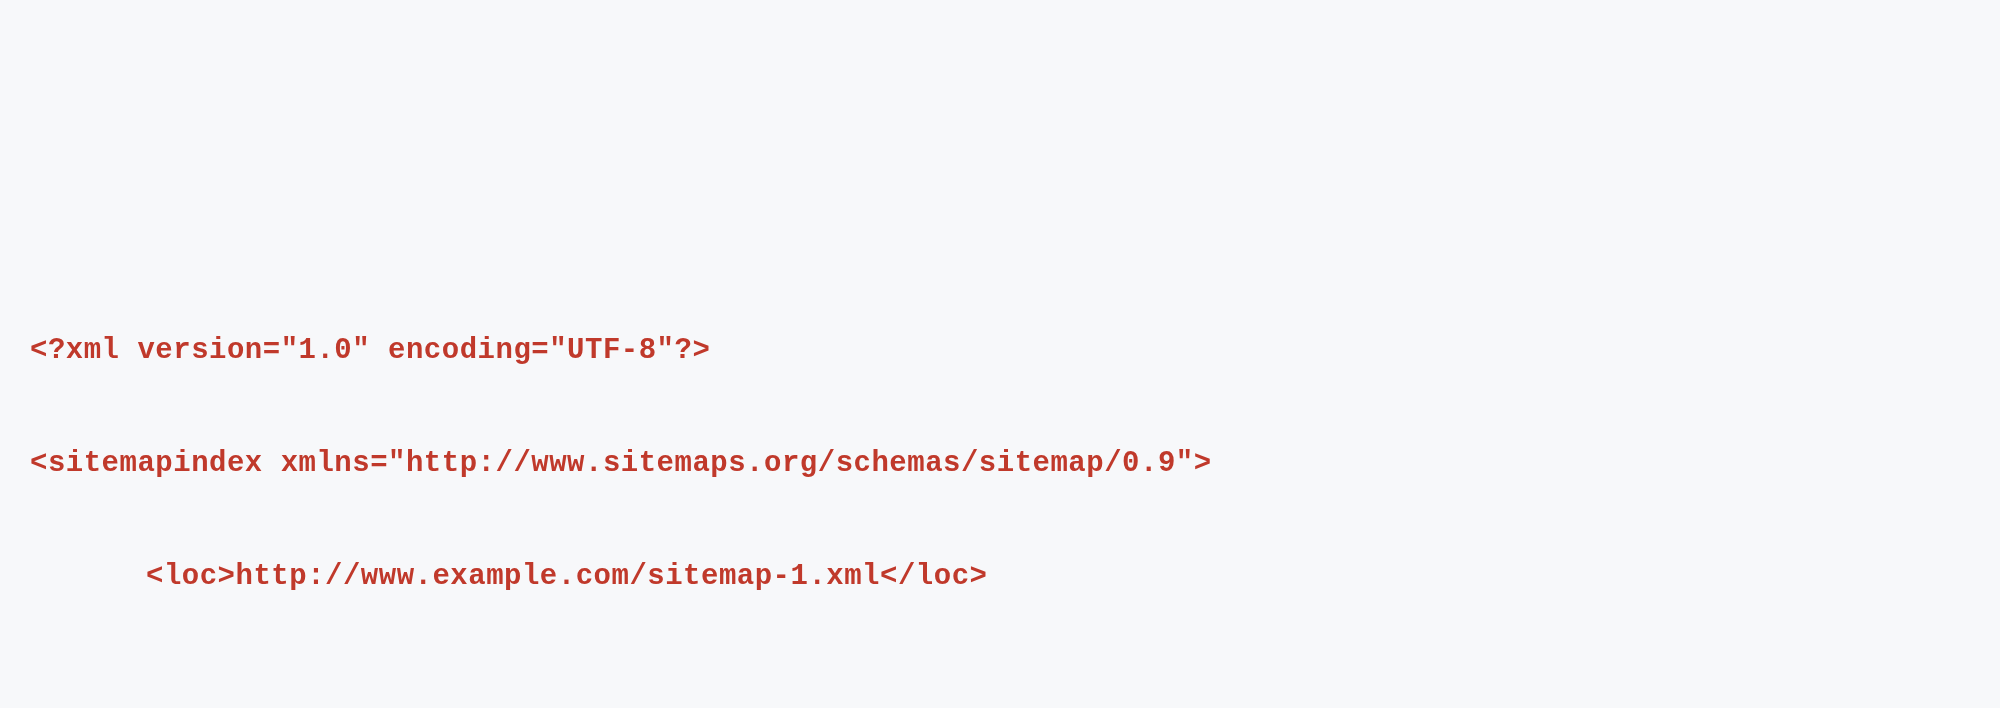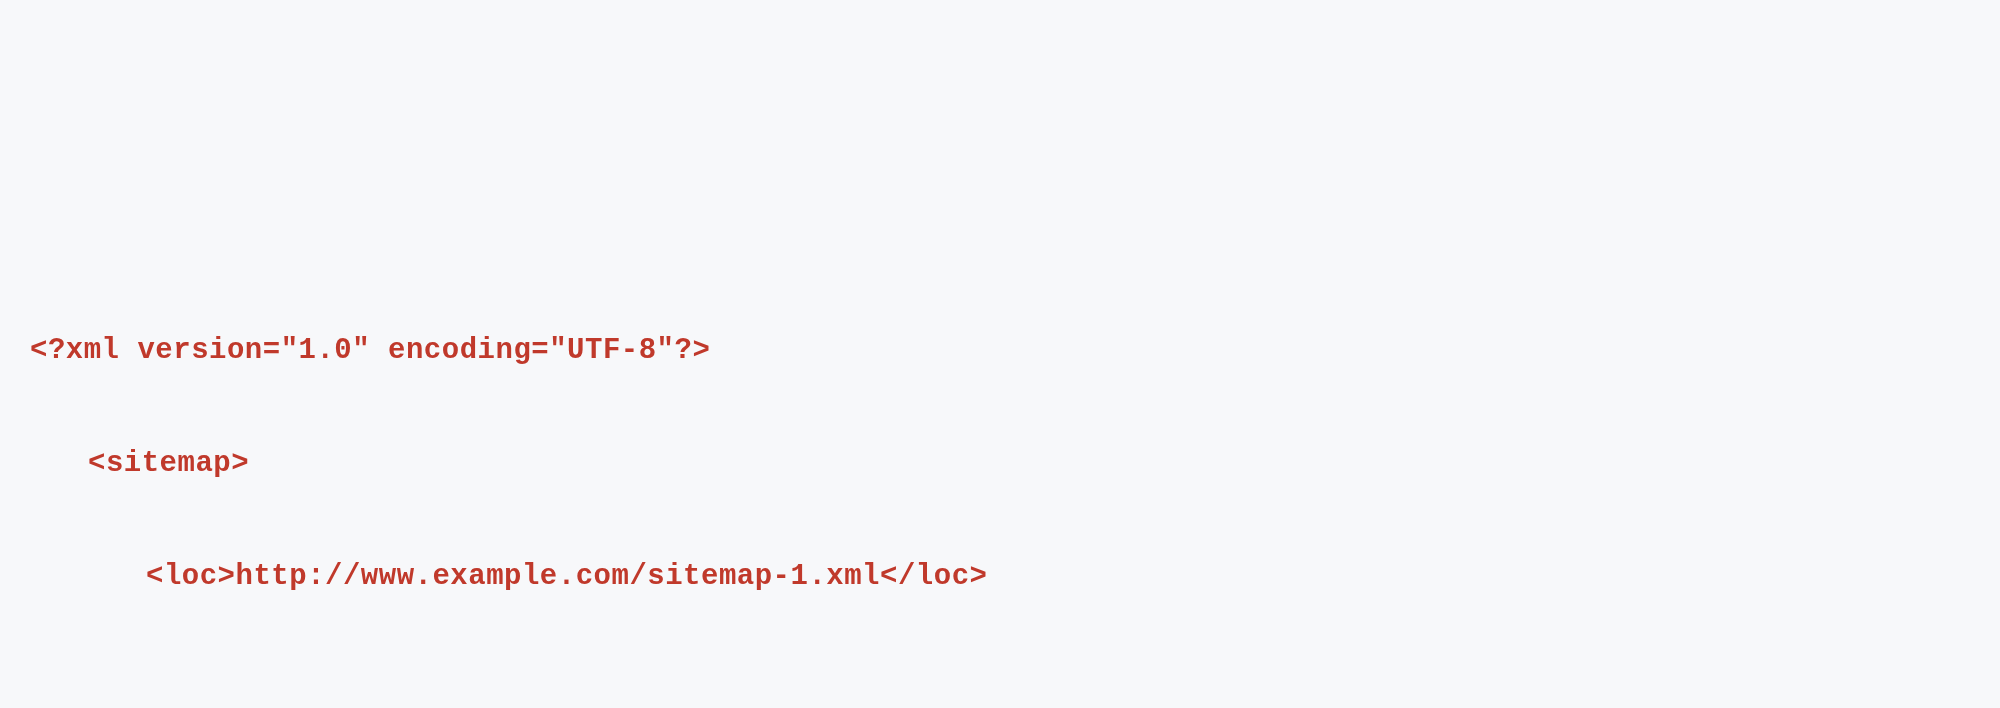--- a/index.html
+++ b/index.html
@@ -31,21 +31,21 @@
       padding-left: 116px;
     }
   </style>
 </head>
 <body>
 
 
 
 <div class="code-block">
 <span class="line">&lt;?xml version="1.0" encoding="UTF-8"?&gt;</span>
-<span class="line indent-1">&lt;sitemap&gt;</span>
+<span class="line">&lt;sitemapindex xmlns="http://www.sitemaps.org/schemas/sitemap/0.9"&gt;</span>
 <span class="line indent-2">&lt;loc&gt;http://www.example.com/sitemap-1.xml&lt;/loc&gt;</span>
 
 
 
 
 
 
 
 </div>
 

